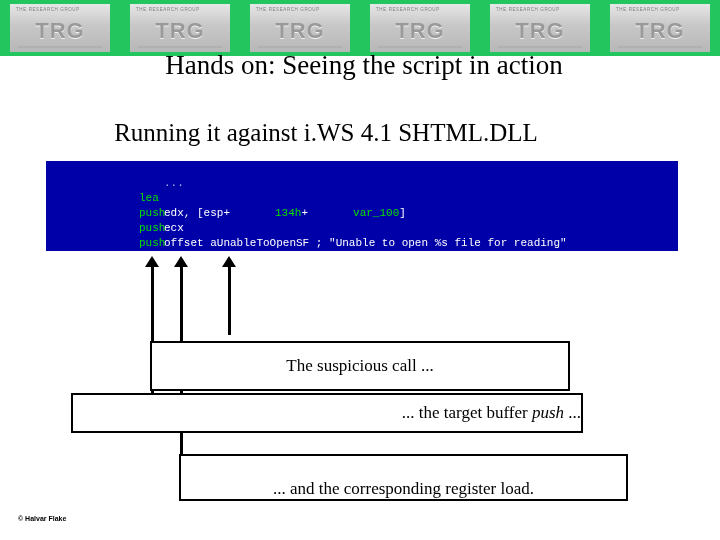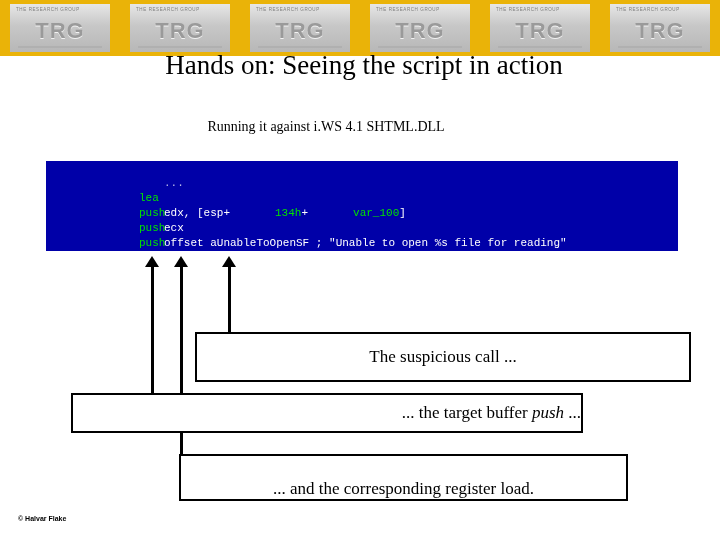--- a/index.html
+++ b/index.html
@@ -10,21 +10,21 @@
     position:relative;
     overflow:hidden;
   }
 
   
   .logo-band{
     position:absolute;left:0;top:0;width:720px;height:56px;
   }
   .logo-cell{
     position:absolute;top:0;width:120px;height:56px;
-    background:#eab308;
+    background:#22c55e;
   }
   .logo-inner{
     position:absolute;left:10px;top:4px;width:100px;height:48px;
     background:#c9c9c9;
     overflow:hidden;
   }
   .logo-inner:before{
     content:"";
     position:absolute;left:0;top:0;width:100px;height:48px;
     background:
@@ -51,21 +51,21 @@
 
   
   .title{
     position:absolute;left:4px;top:50px;width:720px;
     text-align:center;
     font-size:27px;color:#000000;
   }
   .subtitle{
     position:absolute;left:0;top:119px;width:652px;
     text-align:center;
-    font-size:14px;color:#000000;
+    font-size:25px;color:#000000;
   }
 
   
   .code-block{
     position:absolute;left:46px;top:161px;width:632px;height:90px;
     background:#0000a8;
     font-family:"Liberation Mono", monospace;
     font-size:11px;
     color:#ffffff;
     overflow:hidden;
@@ -195,21 +195,21 @@
 
 <div class="arrow-line" style="left:228px;top:267px;height:68px;"></div>
 <div class="arrow-head" style="left:222px;top:256px;"></div>
 
 <div class="arrow-line" style="left:151px;top:267px;height:128px;"></div>
 <div class="arrow-head" style="left:145px;top:256px;"></div>
 
 <div class="arrow-line" style="left:180px;top:267px;height:188px;"></div>
 <div class="arrow-head" style="left:174px;top:256px;"></div>
 
-<div class="callout" style="left:150px;top:332px;width:496px;height:50px;margin-left:45px;">
+<div class="callout" style="left:150px;top:341px;width:420px;height:50px;">
   <span>The suspicious call ...</span>
 </div>
 
 <div class="callout" style="left:71px;top:393px;width:512px;height:40px;justify-content:flex-end;">
   <span><span>... the target buffer </span><em>push</em><span> ...</span></span>
 </div>
 
 <div class="callout" style="left:179px;top:454px;width:449px;height:47px;align-items:flex-end;">
   <span>... and the corresponding register load.</span>
 </div>

